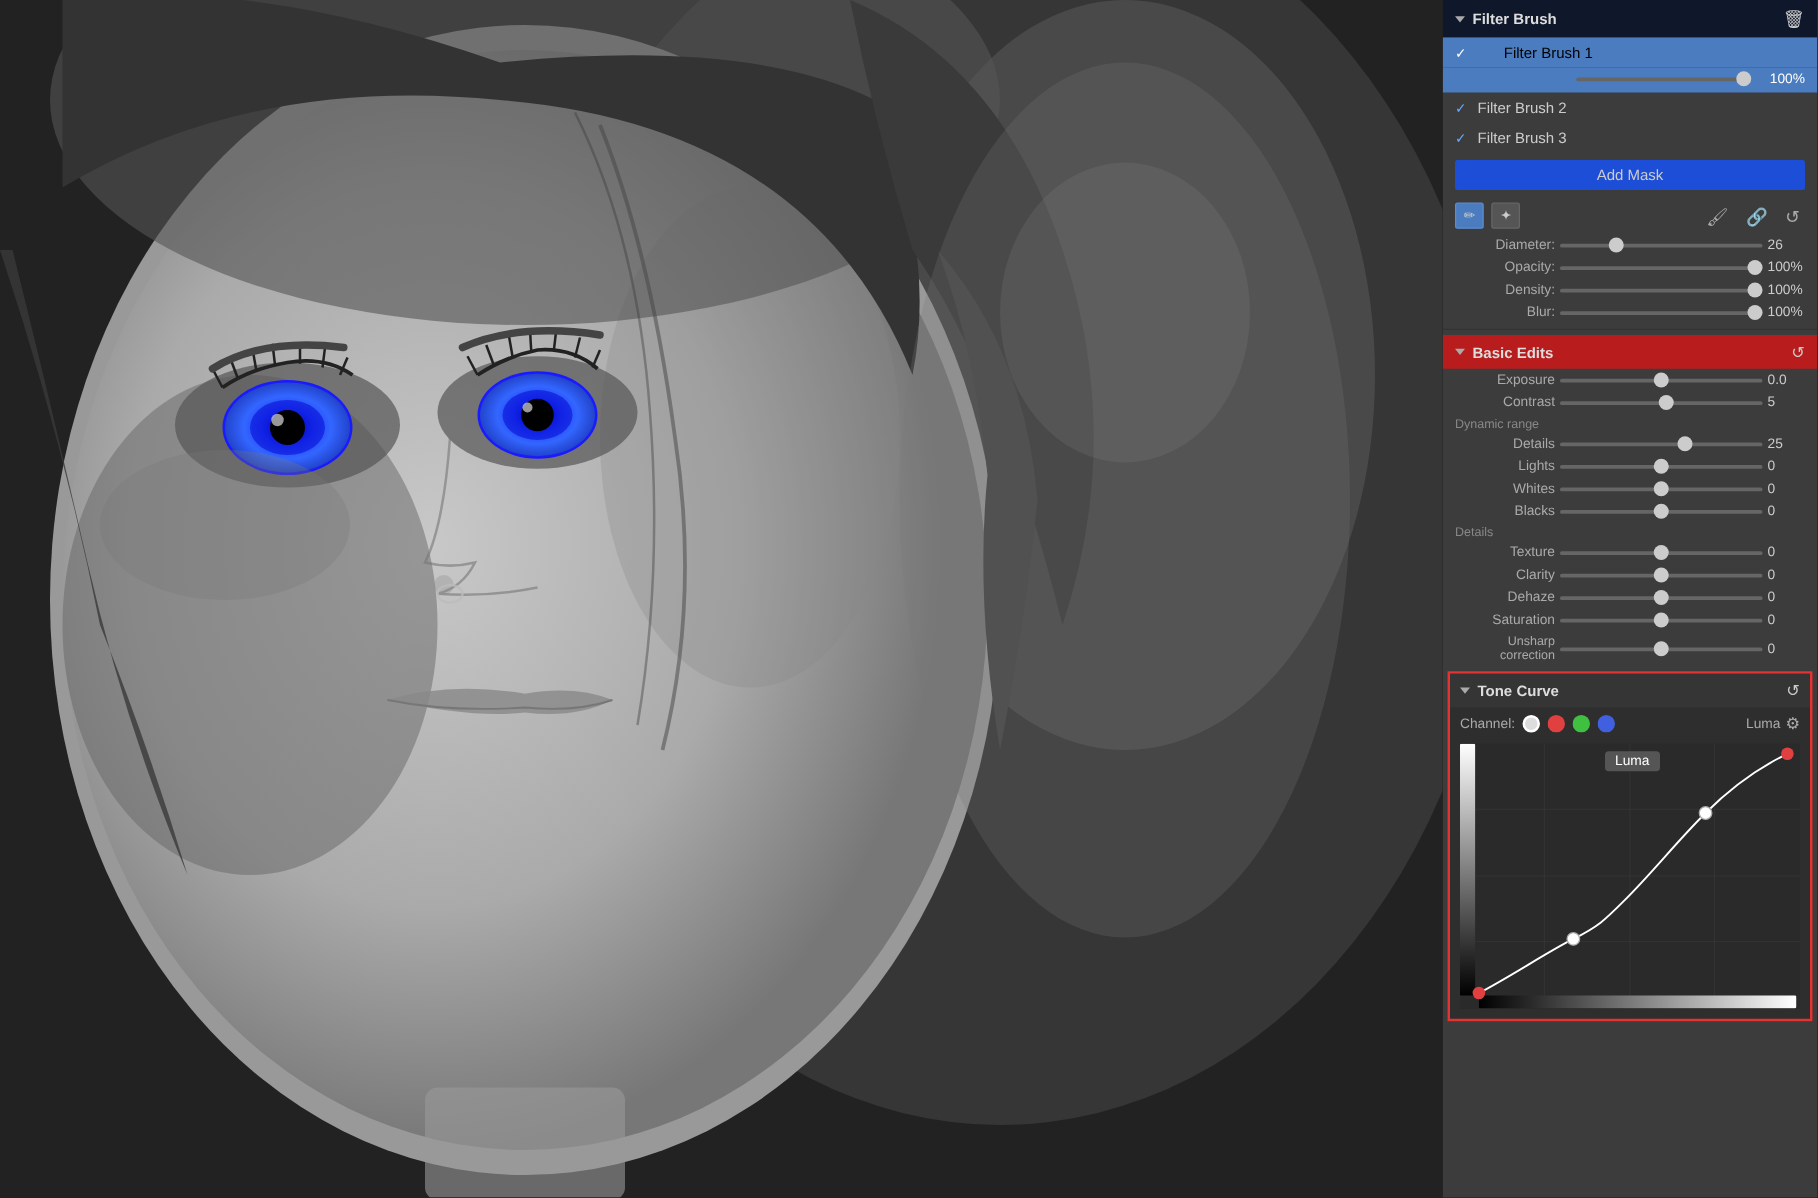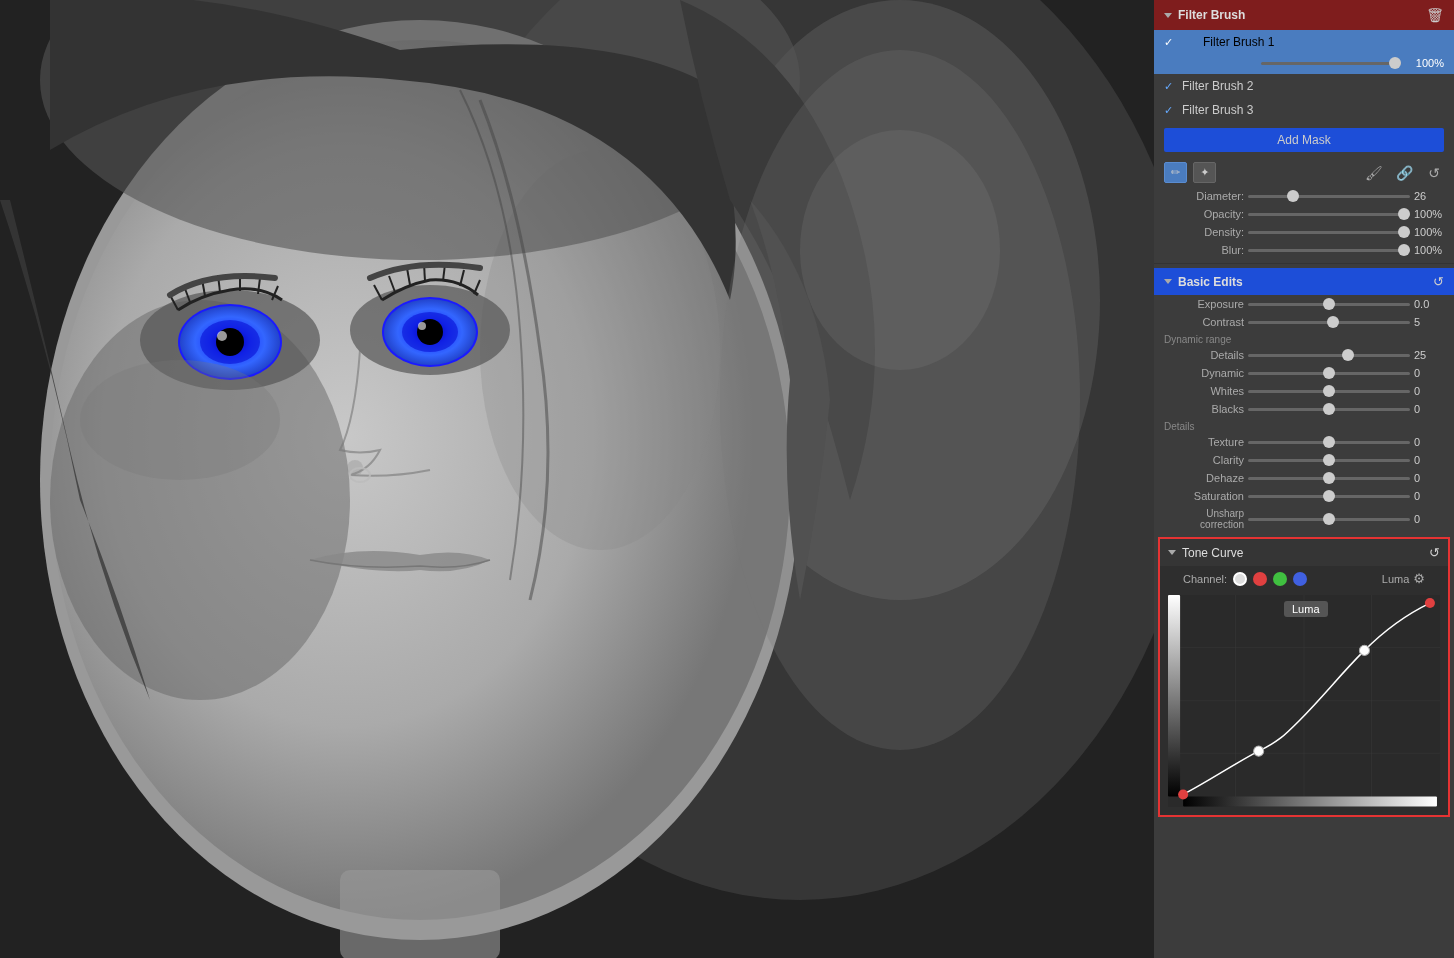--- a/index.html
+++ b/index.html
@@ -60,21 +60,21 @@
 
     
     #filter-brush-section {
       padding: 0;
     }
     .filter-brush-header {
       display: flex;
       align-items: center;
       justify-content: space-between;
       padding: 7px 10px;
-      background: #7f1d1d;
+      background: #0f172a;
     }
     .filter-brush-title {
       display: flex; align-items: center; gap: 6px;
       color: #ddd; font-weight: bold; font-size: 12px;
     }
 
     .brush-item {
       display: flex;
       align-items: center;
       padding: 5px 10px;
@@ -220,21 +220,21 @@
       background: #333;
       margin: 4px 0;
     }
 
     
     .basic-edits-header {
       display: flex;
       align-items: center;
       justify-content: space-between;
       padding: 6px 10px;
-      background: #1d4ed8;
+      background: #b91c1c;
     }
     .section-title {
       display: flex; align-items: center; gap: 6px;
       color: #ddd; font-weight: bold; font-size: 12px;
     }
 
     .sub-label {
       font-size: 10px;
       color: #888;
       padding: 3px 10px 1px 10px;
@@ -248,27 +248,27 @@
     }
     .tone-curve-header {
       display: flex;
       align-items: center;
       justify-content: space-between;
       padding: 6px 8px;
       background: #353535;
     }
     .tone-curve-title {
       display: flex; align-items: center; gap: 6px;
-      color: #ddd; font-weight: normal; font-size: 12px;
+      color: #ddd; font-weight: bold; font-size: 12px;
     }
 
     .channel-row {
       display: flex;
       align-items: center;
-      padding: 5px 23px;
+      padding: 5px 8px;
       gap: 6px;
     }
     .channel-label {
       color: #aaa;
       font-size: 11px;
     }
     .channel-dot {
       width: 14px; height: 14px;
       border-radius: 50%;
       cursor: pointer;
@@ -547,21 +547,21 @@
 
     <div class="param-row">
       <span class="param-label">Details</span>
       <div class="param-slider-container">
         <input type="range" min="-100" max="100" value="25" class="param-slider" style="">
       </div>
       <span class="param-value">25</span>
     </div>
 
     <div class="param-row">
-      <span class="param-label">Dynamic</span>
+      <span class="param-label">Lights</span>
       <div class="param-slider-container">
         <input type="range" min="-100" max="100" value="0" class="param-slider" style="">
       </div>
       <span class="param-value">0</span>
     </div>
 
     <div class="param-row">
       <span class="param-label">Whites</span>
       <div class="param-slider-container">
         <input type="range" min="-100" max="100" value="0" class="param-slider" style="">

